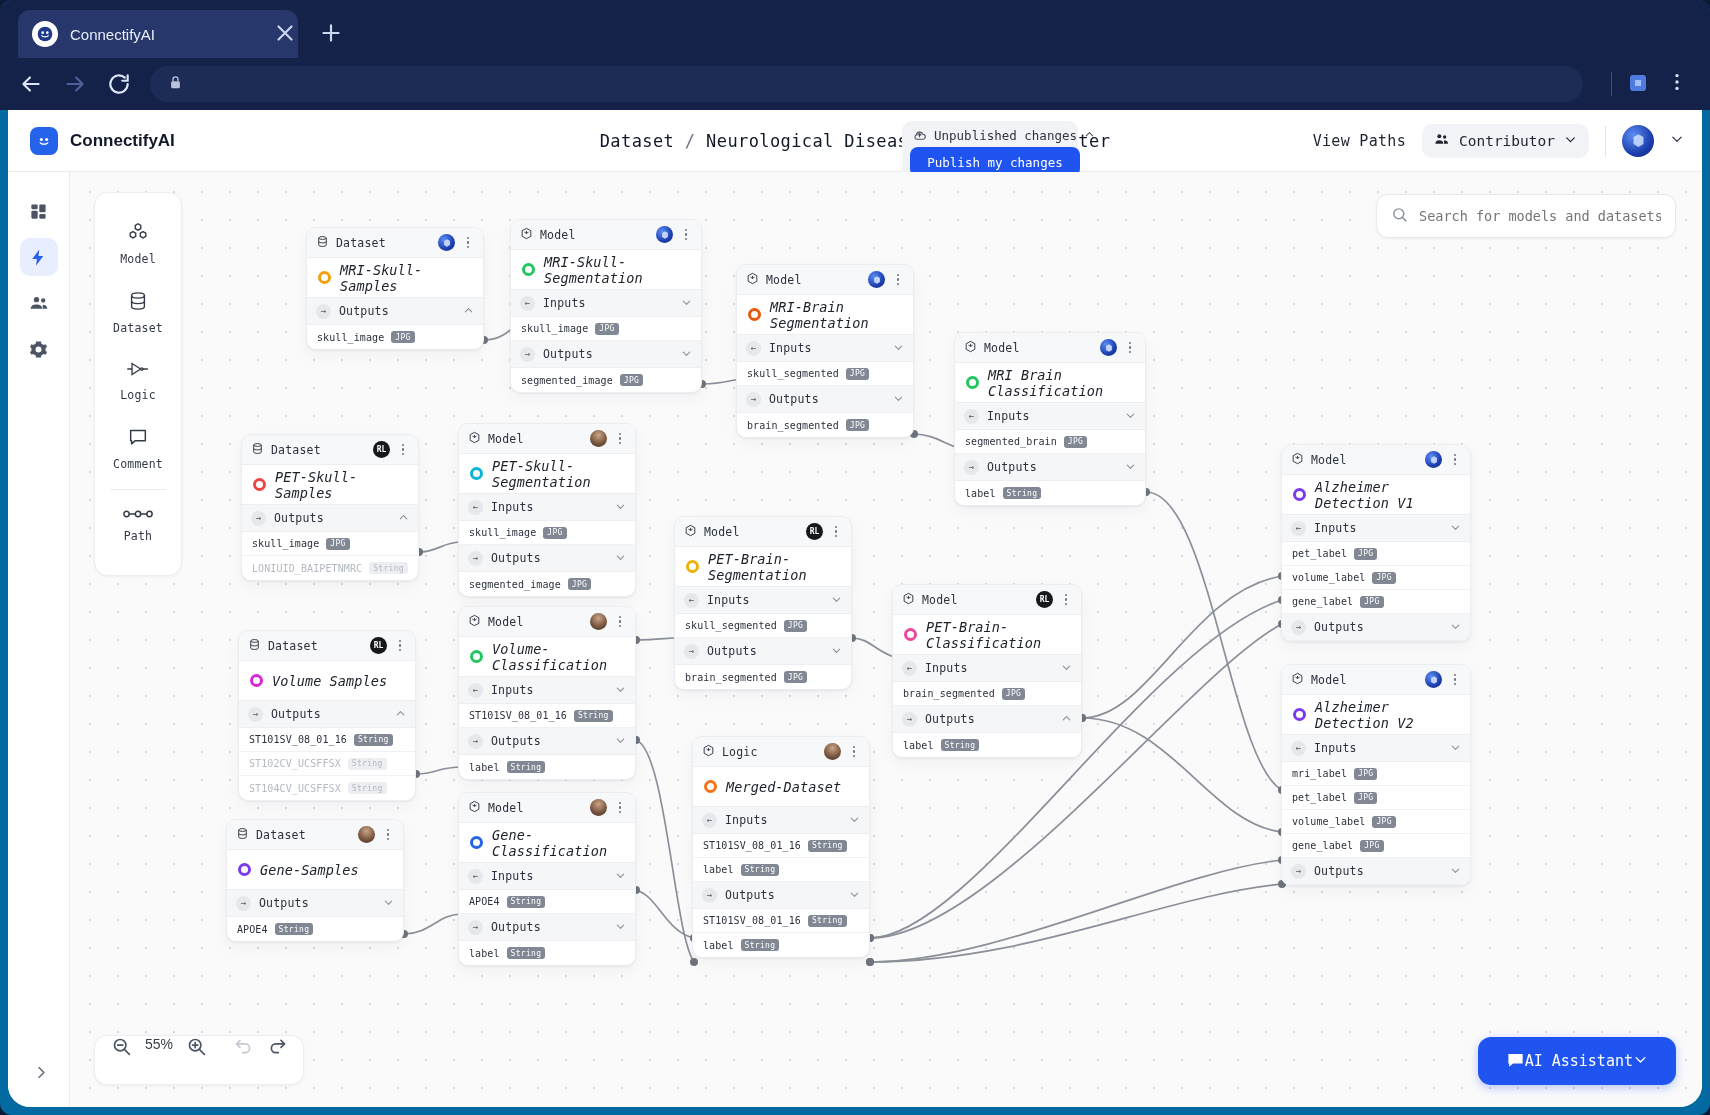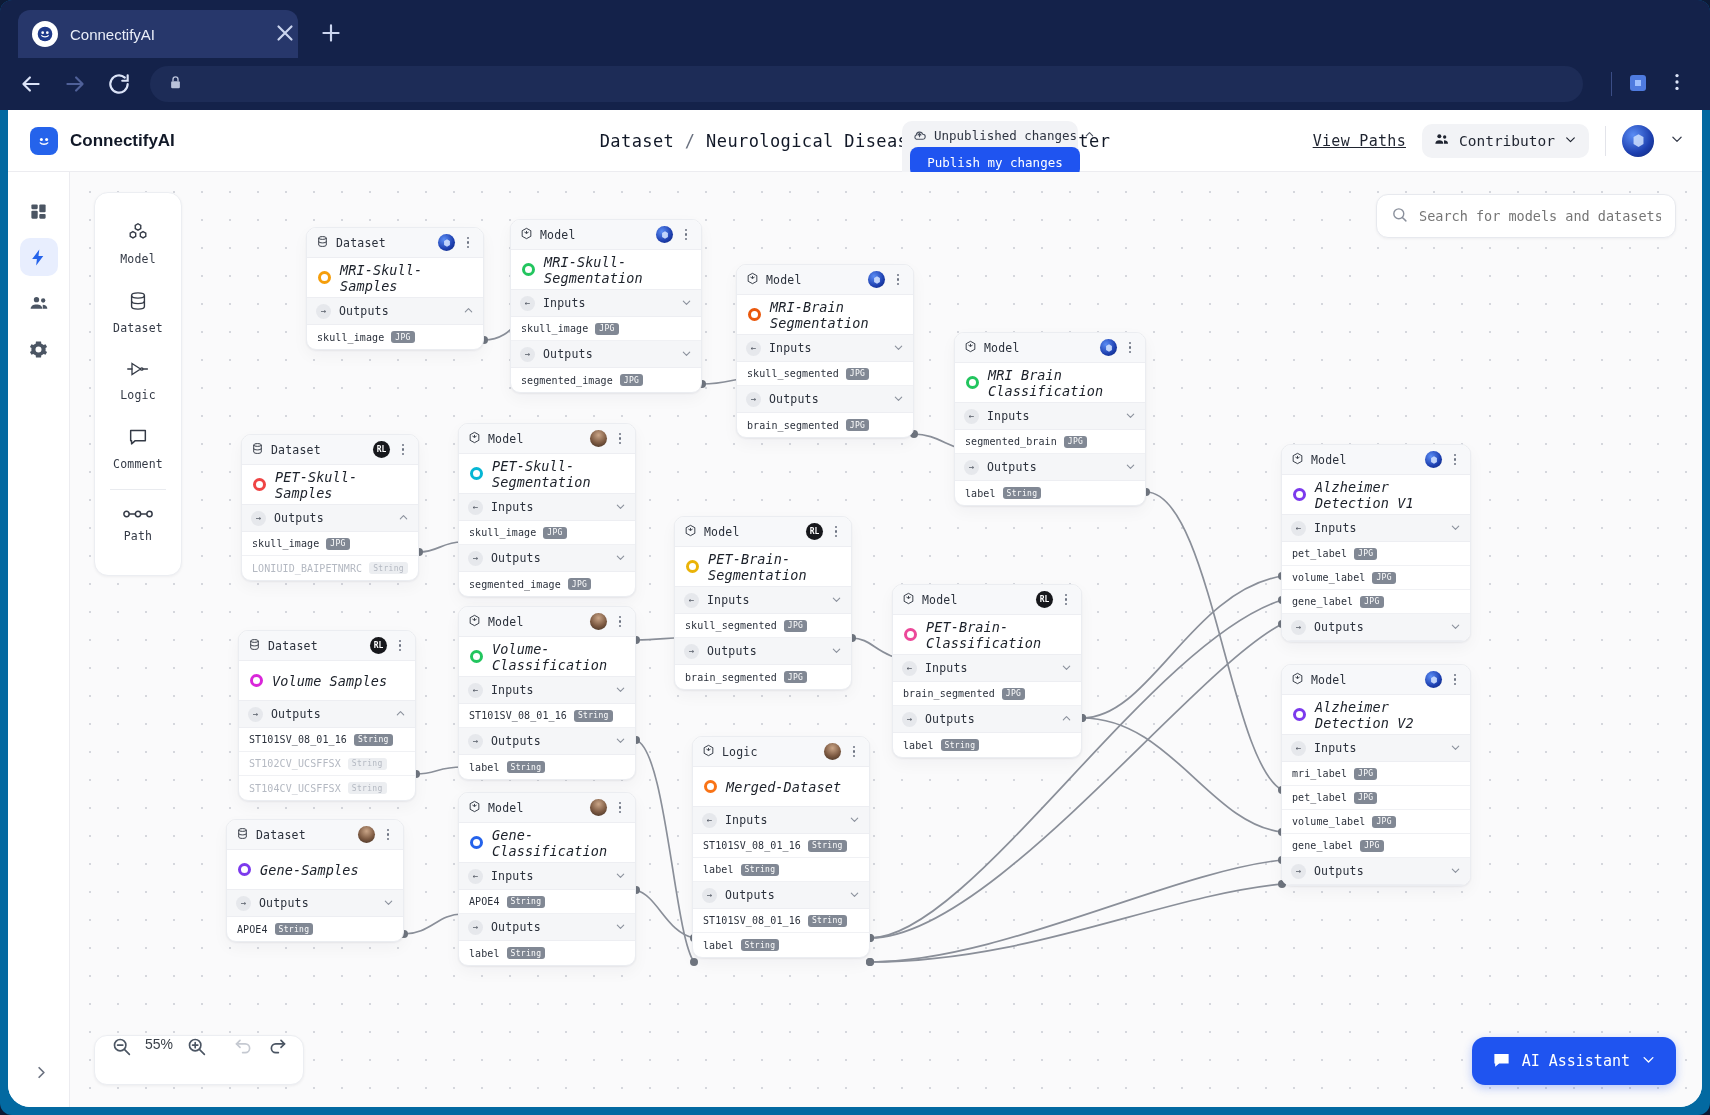--- a/index.html
+++ b/index.html
@@ -72,21 +72,21 @@
     position: absolute; left: 894px; top: 11px; width: 176px;
     background: #f2f3f6; border-radius: 10px; padding: 7px 10px 44px 10px;
     display: flex; align-items: flex-start; gap: 7px; font-size: 12.5px; color: #2f3542;
   }
   .chip-unpub .lbl { white-space: nowrap; }
   .publish-btn {
     position: absolute; left: 902px; top: 37px; width: 170px; height: 30px;
     background: #1f54f0; color: #fff; border-radius: 8px; border: 0;
     font-size: 12.5px; font-family: inherit; cursor: pointer;
   }
-  .viewpaths { font-size: 15px; color: #1f2430; letter-spacing: .3px; cursor: pointer; text-decoration: underline; }
+  .viewpaths { font-size: 15px; color: #1f2430; letter-spacing: .3px; cursor: pointer; }
   .contributor {
     background: #f2f3f6; border-radius: 10px; height: 34px; padding: 0 12px;
     display: flex; align-items: center; gap: 9px; font-size: 14.5px; color: #1f2430; cursor: pointer;
   }
   .avatar-hdr {
     width: 32px; height: 32px; border-radius: 50%;
     background: radial-gradient(circle at 35% 32%, #5b8df5 0%, #1d3faf 60%, #0e2470 100%);
     display:flex;align-items:center;justify-content:center;
   }
   .hdr-divider { width: 1px; height: 30px; background: #e3e4ea; }
@@ -187,23 +187,23 @@
     display: flex; align-items: flex-start; gap: 13px; padding: 0 16px;
     box-shadow: 0 1px 3px rgba(16,24,40,.06);
   }
   .zoombar .lvl { font-size: 14px; color: #3a4049; font-family: "Liberation Sans", sans-serif; }
   .zb-sep { width: 1px; height: 26px; background: #e8e9ee; }
   .zb-ico { color: #4b5563; cursor: pointer; display: flex; }
   .zb-ico.dim { color: #c5c9d1; }
 
   
   .aibtn {
-    position: absolute; right: 26px; bottom: 22px; height: 48px; padding: 0 20px;
+    position: absolute; right: 26px; bottom: 22px; height: 48px; padding: 0 28px;
     background: #1f54f0; color: #fff; border-radius: 13px;
-    display: flex; align-items: center; gap: 11px; font-size: 15px; cursor: pointer;
+    display: flex; align-items: center; font-size: 15px; cursor: pointer;
     box-shadow: 0 3px 10px rgba(31,84,240,.3);
   }
 
   
   .expander {
     position: absolute; left: 20px; bottom: 22px; width: 26px; height: 26px;
     color: #6b7280; display: flex; align-items: center; justify-content: center; cursor: pointer;
   }
 </style>
 </head>

